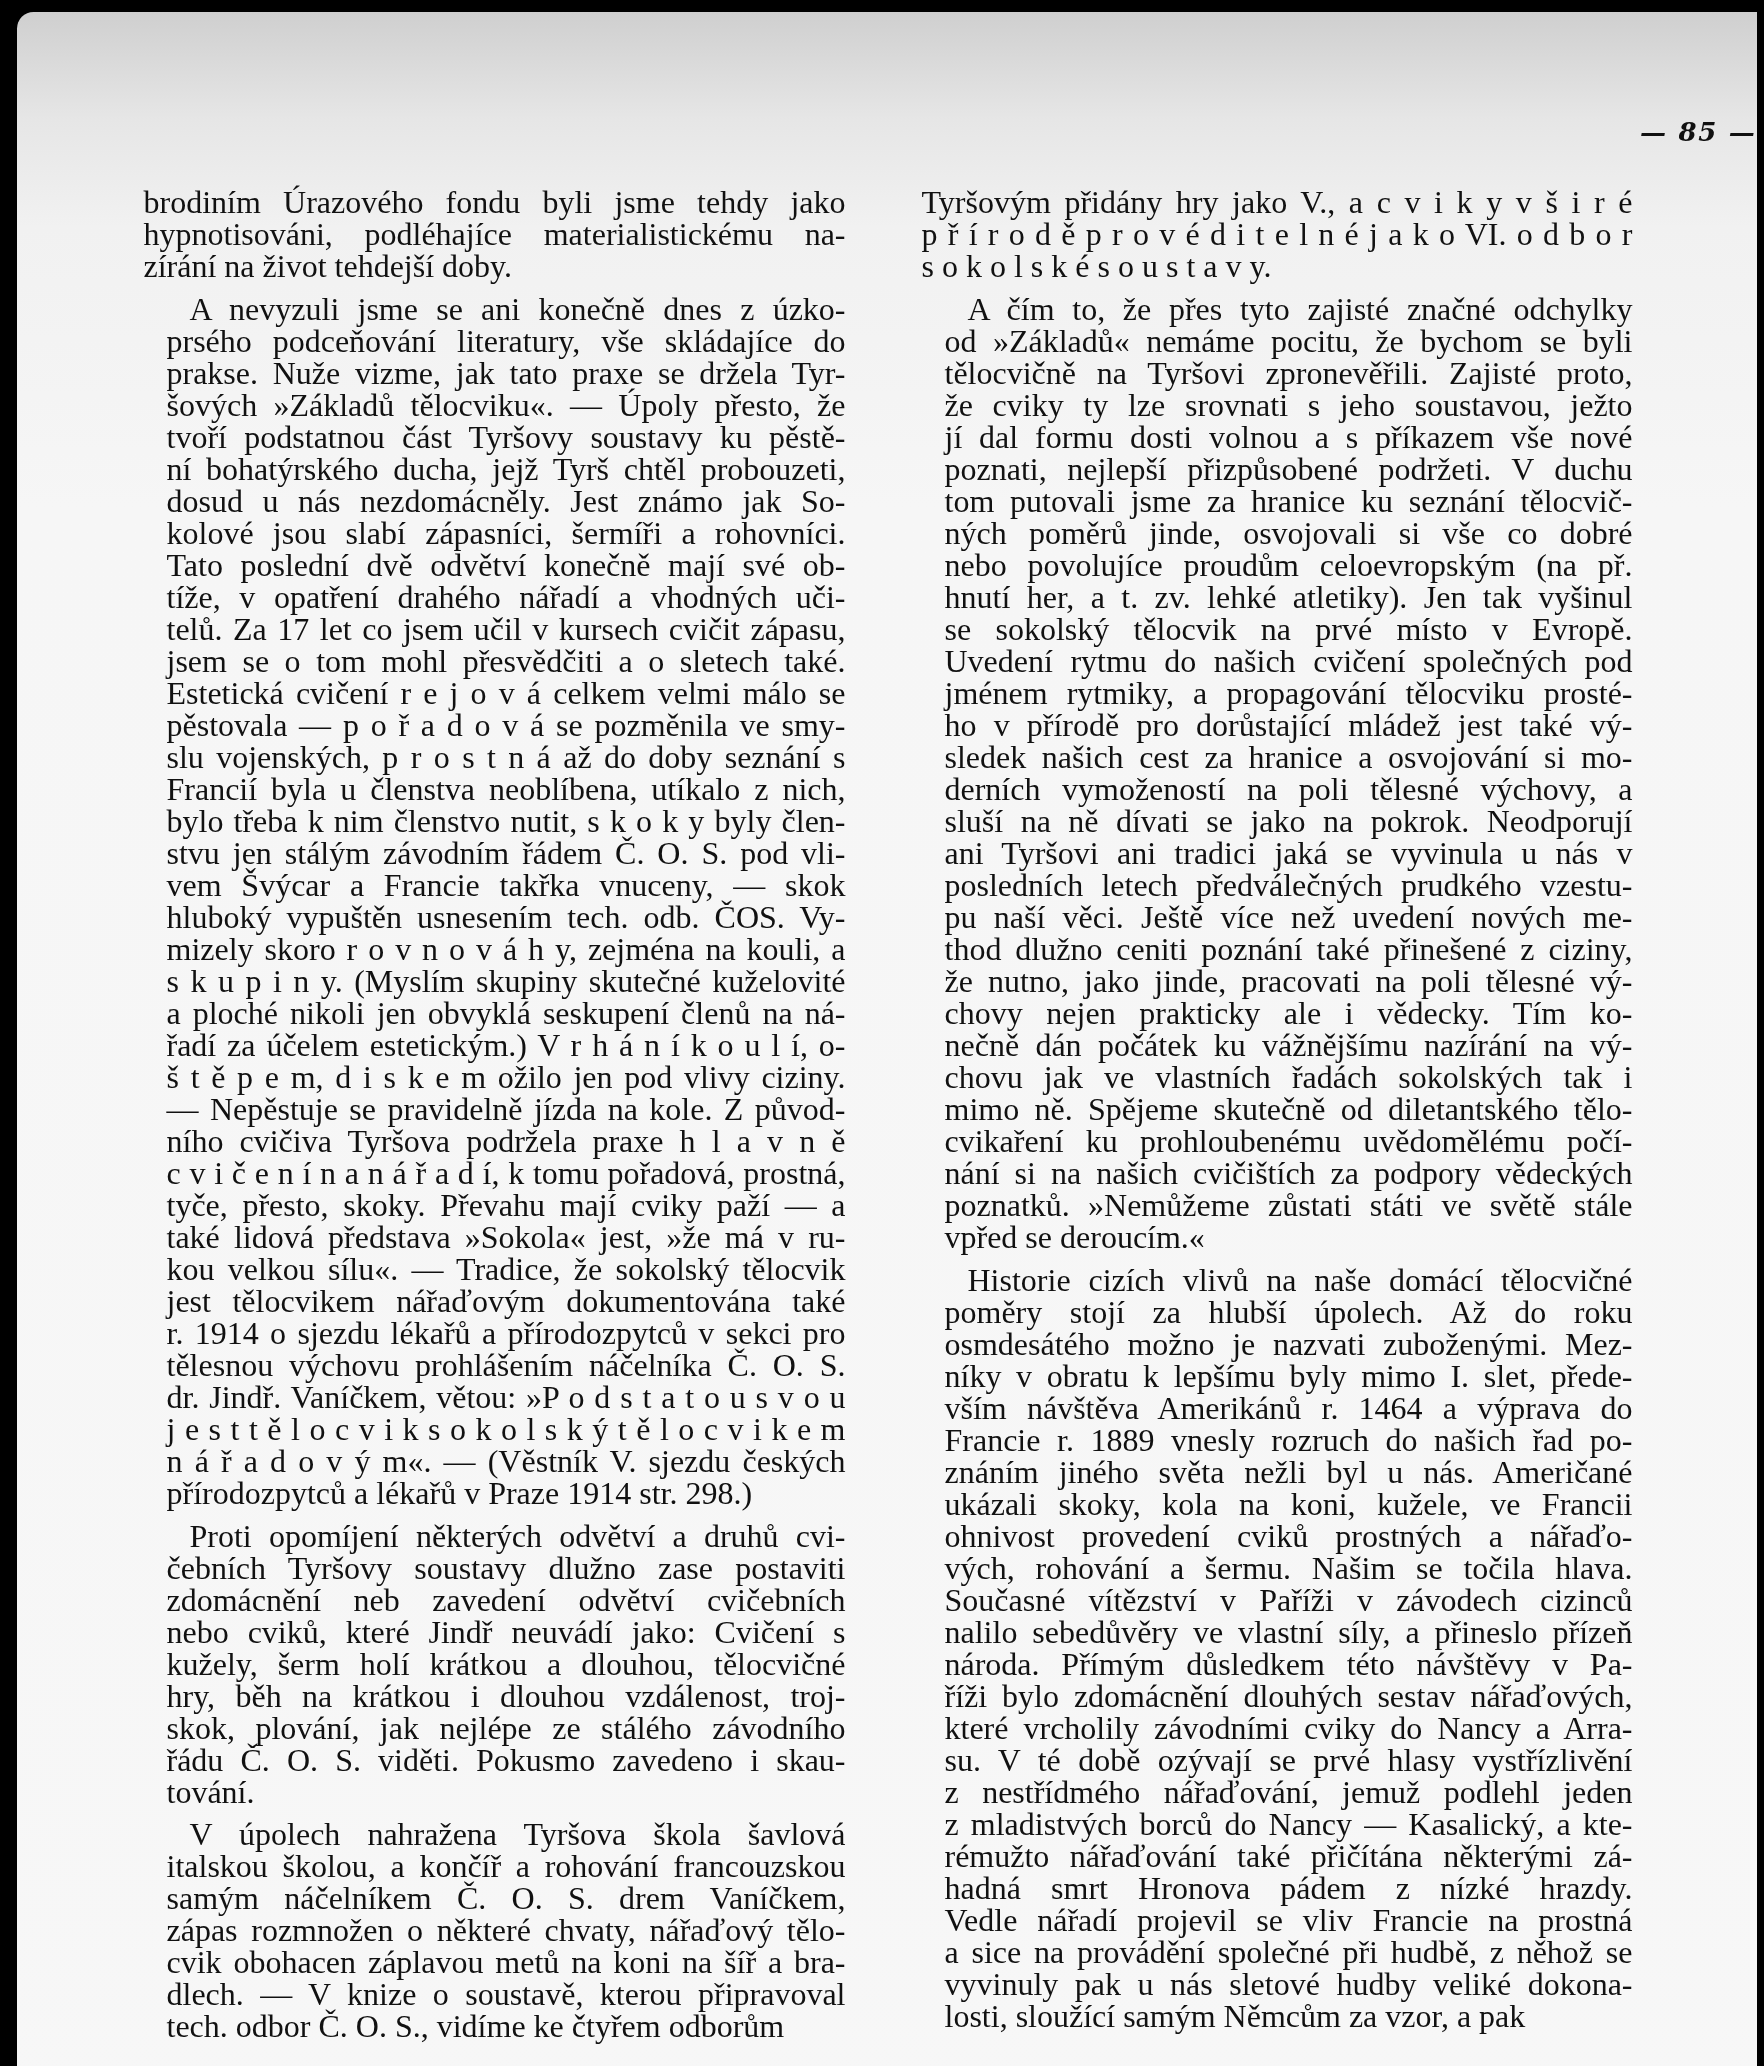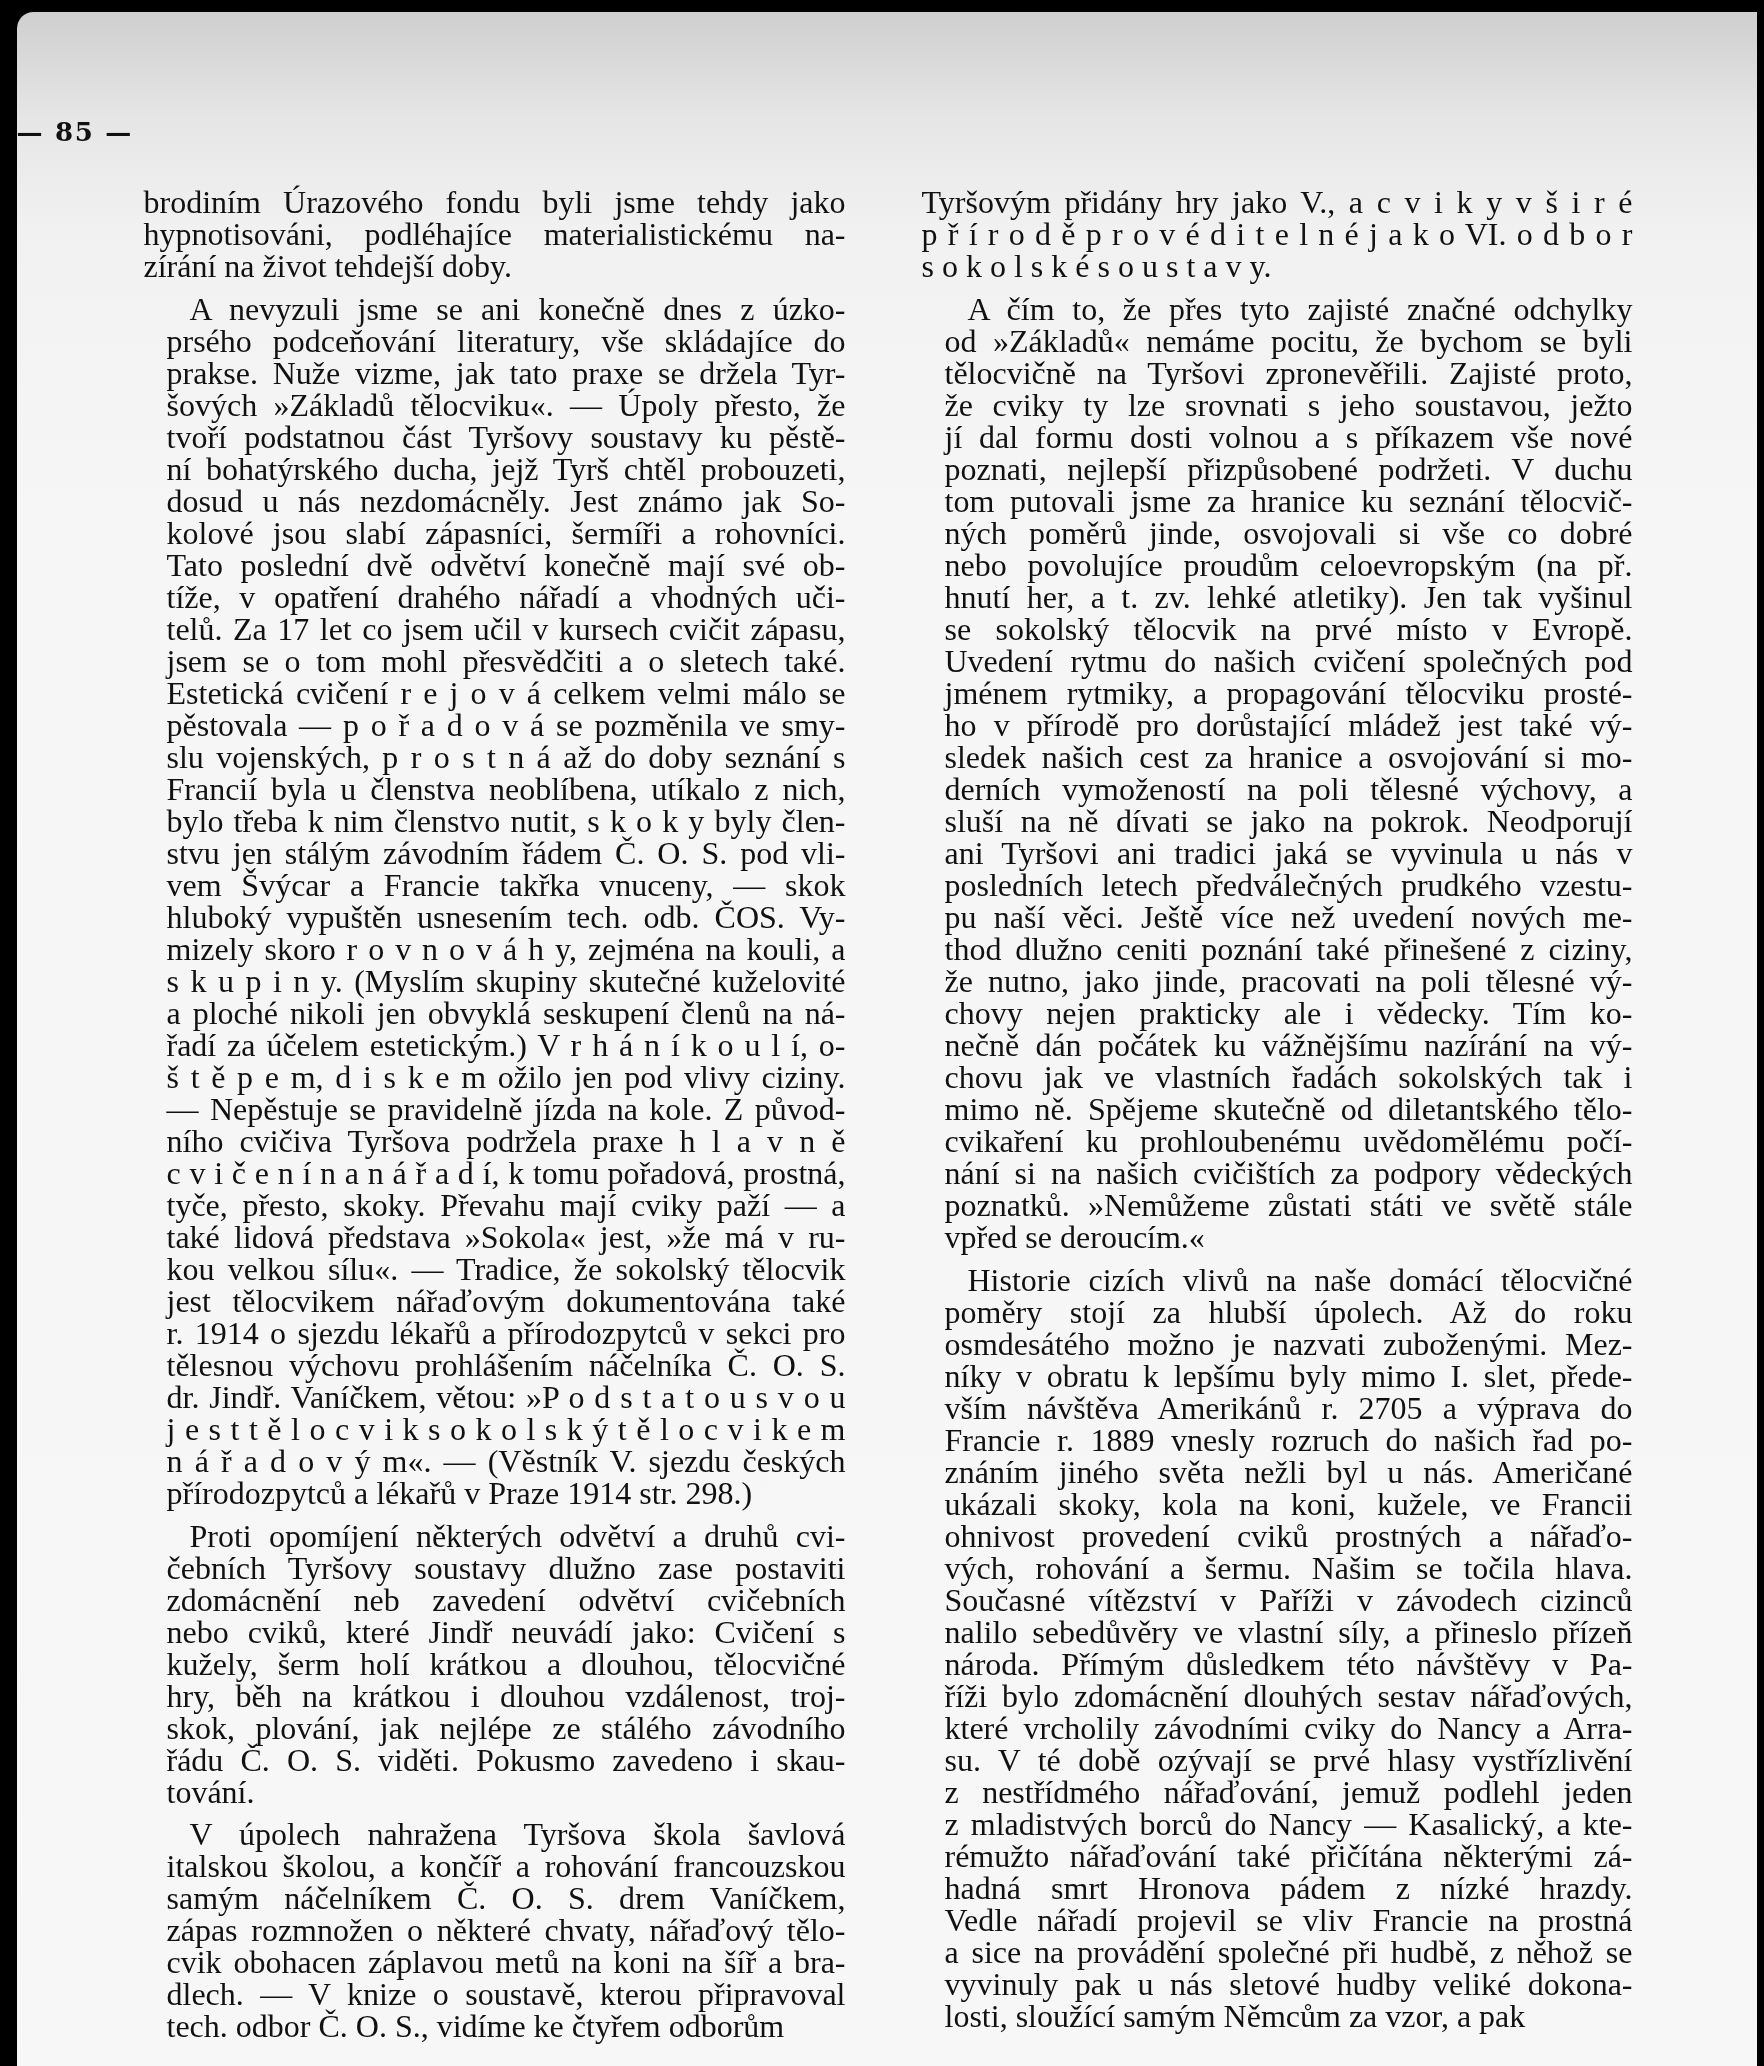--- a/index.html
+++ b/index.html
@@ -3,23 +3,24 @@
 <meta charset="utf-8">
 <style>
   html, body { margin: 0; padding: 0; background: #000; }
   body { width: 1765px; height: 2229px; position: relative; overflow: hidden; }
   .page {
     position: absolute; left: 16.5px; top: 12.4px; width: 1740px; height: 2216px;
     background: linear-gradient(180deg, #cfcfcf 0px, #e6e6e6 107px, #f1f1f1 215px, #f6f6f6 496px, #f7f7f7 100%);
     border-top-left-radius: 16.5px;
   }
   .page-number {
-    position: absolute; top: 105px; left: 0; width: 1740px; text-align: left;
+    position: absolute; top: 105px; left: 0; width: 1740px; text-align: right;
     font-family: "DejaVu Serif", serif; font-weight: bold; font-size: 26px; color: #111;
     letter-spacing: 1.7px;
+    font-style: italic;
   }
   .column {
     position: absolute; top: 174px; width: 702px;
     font-family: "Liberation Serif", serif; font-size: 32px; line-height: 32px;
     color: #111; text-align: justify; hyphens: manual;
     font-stretch: condensed;
   }
   .col-left { left: 127px; }
   .col-right { left: 905px; width: 711px; }
   .para { margin: 0 0 10.7px 0; text-indent: 0; }
@@ -136,21 +137,21 @@
         <span class="line">cvikaření ku prohloubenému uvědomělému počí-</span>
         <span class="line">nání si na našich cvičištích za podpory vědeckých</span>
         <span class="line">poznatků. »Nemůžeme zůstati státi ve světě stále</span>
         <span class="line last">vpřed se deroucím.«</span>
       </div>
       <div class="para indent">
         <span class="line" style="padding-left: 23px;">Historie cizích vlivů na naše domácí tělocvičné</span>
         <span class="line">poměry stojí za hlubší úpolech. Až do roku</span>
         <span class="line">osmdesátého možno je nazvati zuboženými. Mez-</span>
         <span class="line">níky v obratu k lepšímu byly mimo I. slet, přede-</span>
-        <span class="line">vším návštěva Amerikánů r. 2705 a výprava do</span>
+        <span class="line">vším návštěva Amerikánů r. 1464 a výprava do</span>
         <span class="line">Francie r. 1889 vnesly rozruch do našich řad po-</span>
         <span class="line">znáním jiného světa nežli byl u nás. Američané</span>
         <span class="line">ukázali skoky, kola na koni, kužele, ve Francii</span>
         <span class="line">ohnivost provedení cviků prostných a nářaďo-</span>
         <span class="line">vých, rohování a šermu. Našim se točila hlava.</span>
         <span class="line">Současné vítězství v Paříži v závodech cizinců</span>
         <span class="line">nalilo sebedůvěry ve vlastní síly, a přineslo přízeň</span>
         <span class="line">národa. Přímým důsledkem této návštěvy v Pa-</span>
         <span class="line">říži bylo zdomácnění dlouhých sestav nářaďových,</span>
         <span class="line">které vrcholily závodními cviky do Nancy a Arra-</span>

